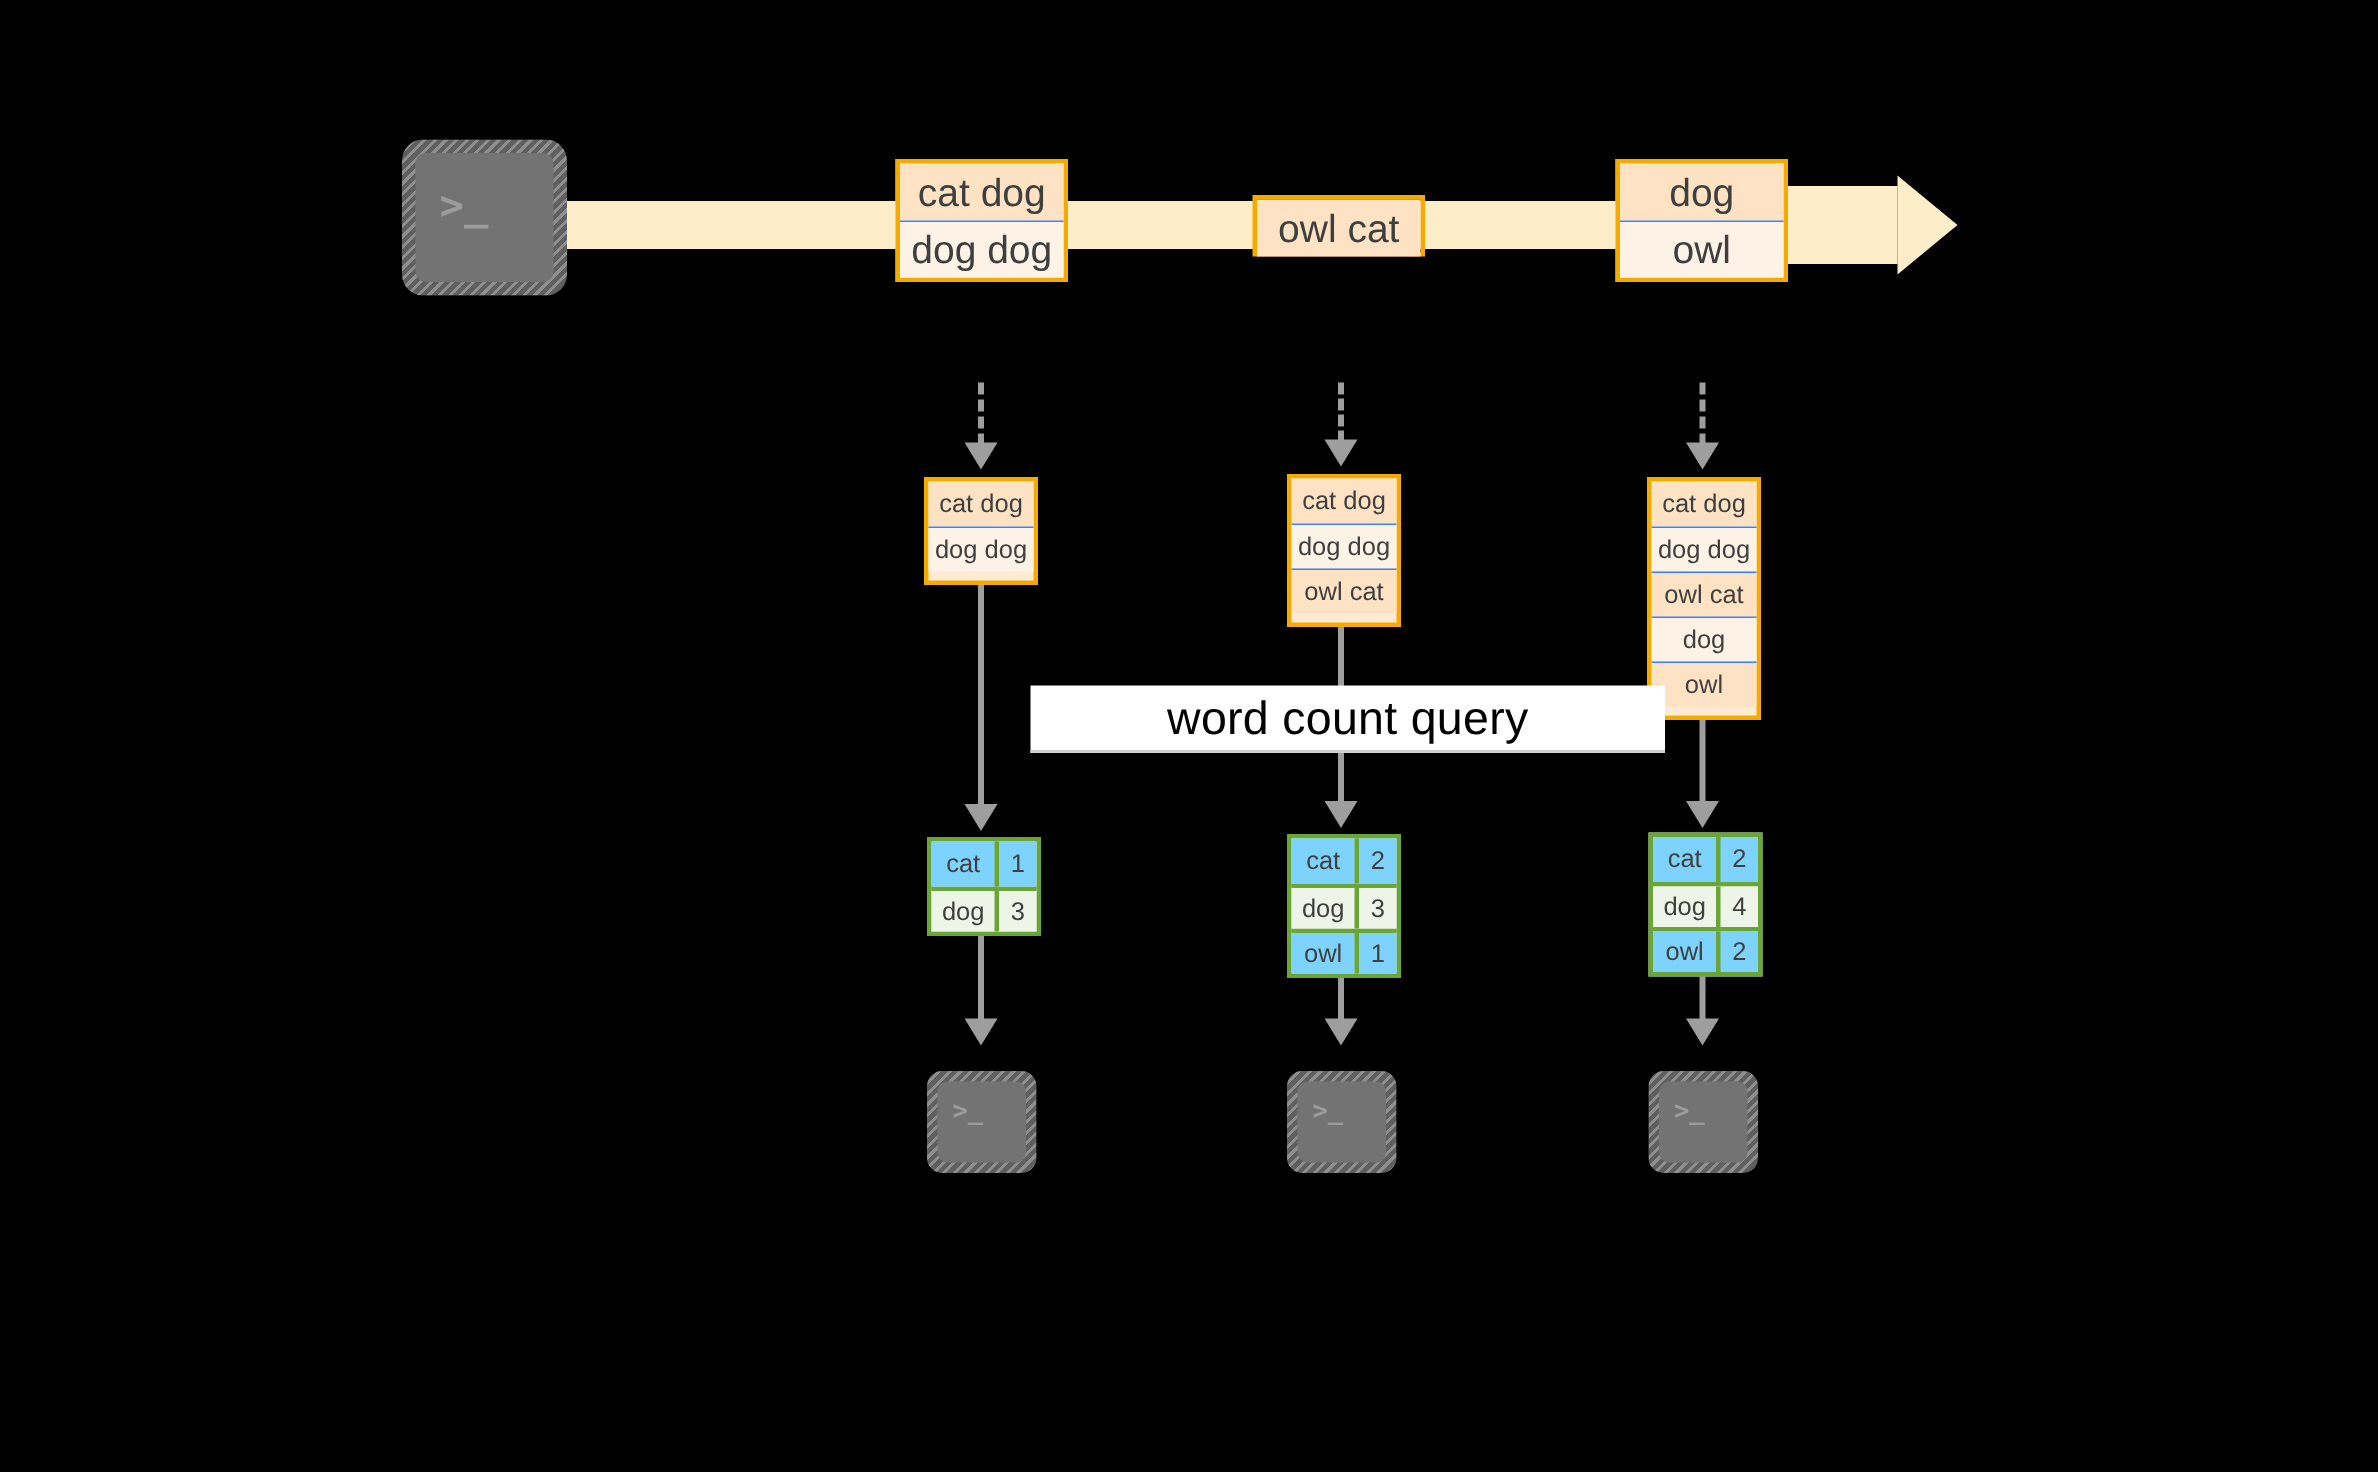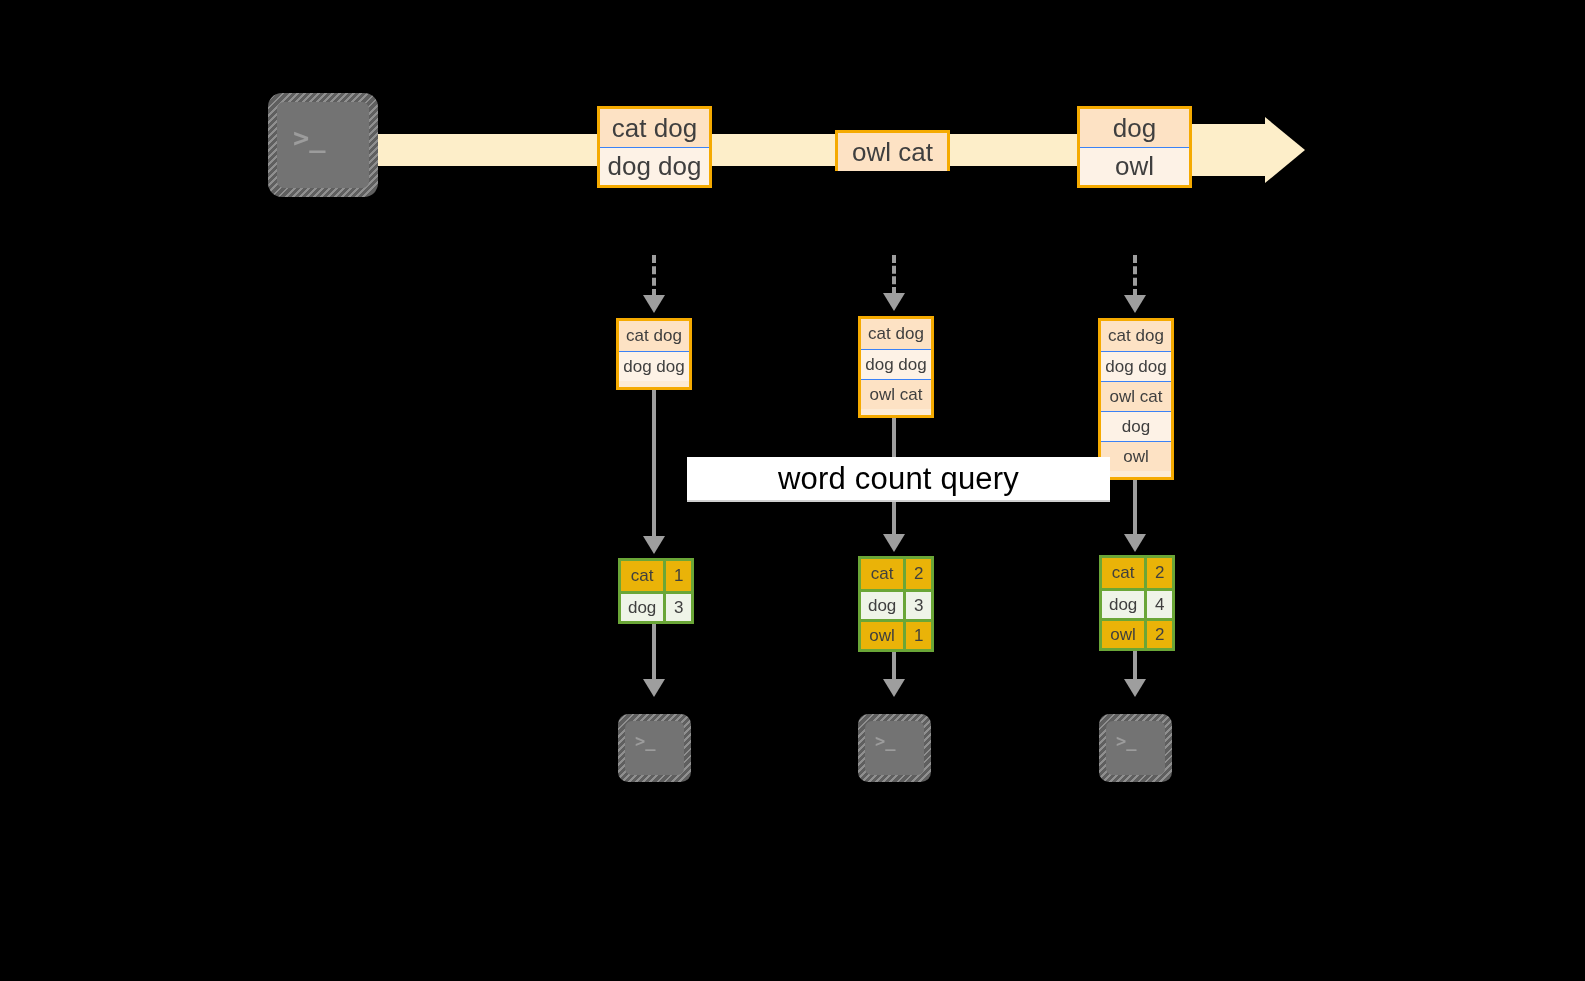--- a/index.html
+++ b/index.html
@@ -102,21 +102,21 @@
     box-sizing: border-box;
     display: flex;
     align-items: center;
     justify-content: center;
     font-size: 17px;
     color: #3f3f3f;
     white-space: nowrap;
   }
   .res-cell.k { width: 46px; }
   .res-cell.v { width: 30px; border-left: 3px solid #6aa637; }
-  .res-row.shade-a .res-cell { background: #eab308; }
+  .res-row.shade-a .res-cell { background: #7dd3fc; }
   .res-row.shade-b .res-cell { background: #eff4e8; }
 
   
   .conn {
     position: absolute;
     background: #9e9e9e;
     width: 4px;
   }
   .conn.dashed {
     background: none;

